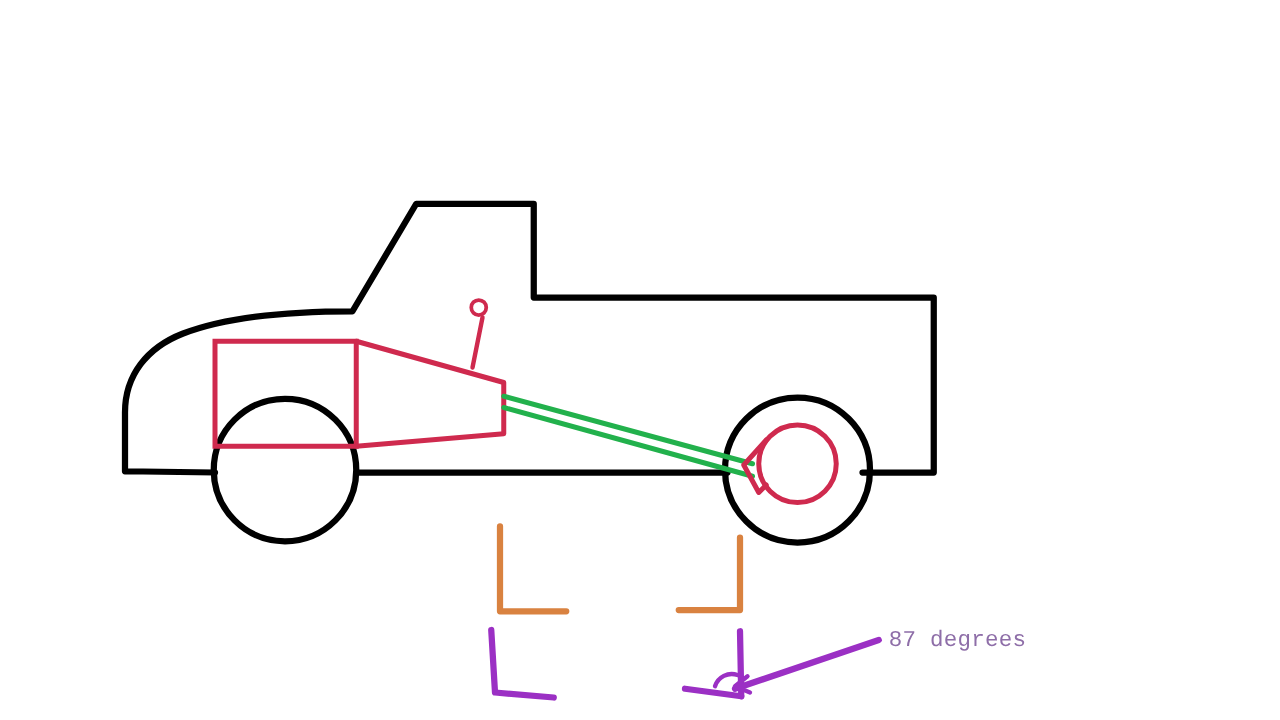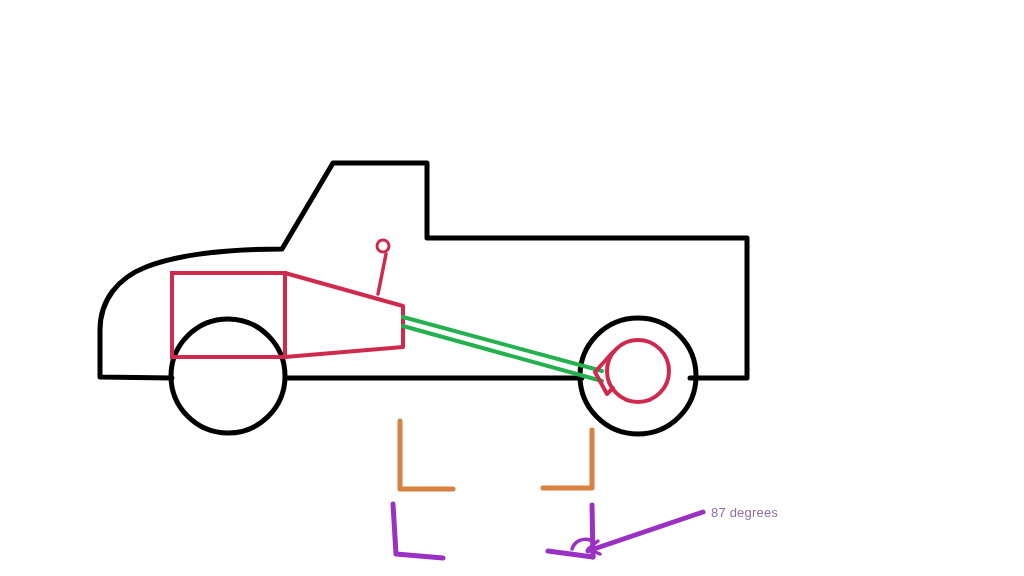--- a/index.html
+++ b/index.html
@@ -20,22 +20,22 @@
   #drawing-svg {
     position: absolute;
     left: 0;
     top: 0;
     width: 1024px;
     height: 576px;
     display: block;
   }
   .annotation-label {
     position: absolute;
-    font-family: Liberation Sans, sans-serif;
-    font-size: 13px;
+    font-family: Liberation Mono, monospace;
+    font-size: 18px;
     line-height: 14px;
     letter-spacing: 0.2px;
     white-space: nowrap;
     -webkit-font-smoothing: antialiased;
   }
   #angle-label {
     left: 711px;
     top: 506px;
     color: #8e6ea8;
   }

